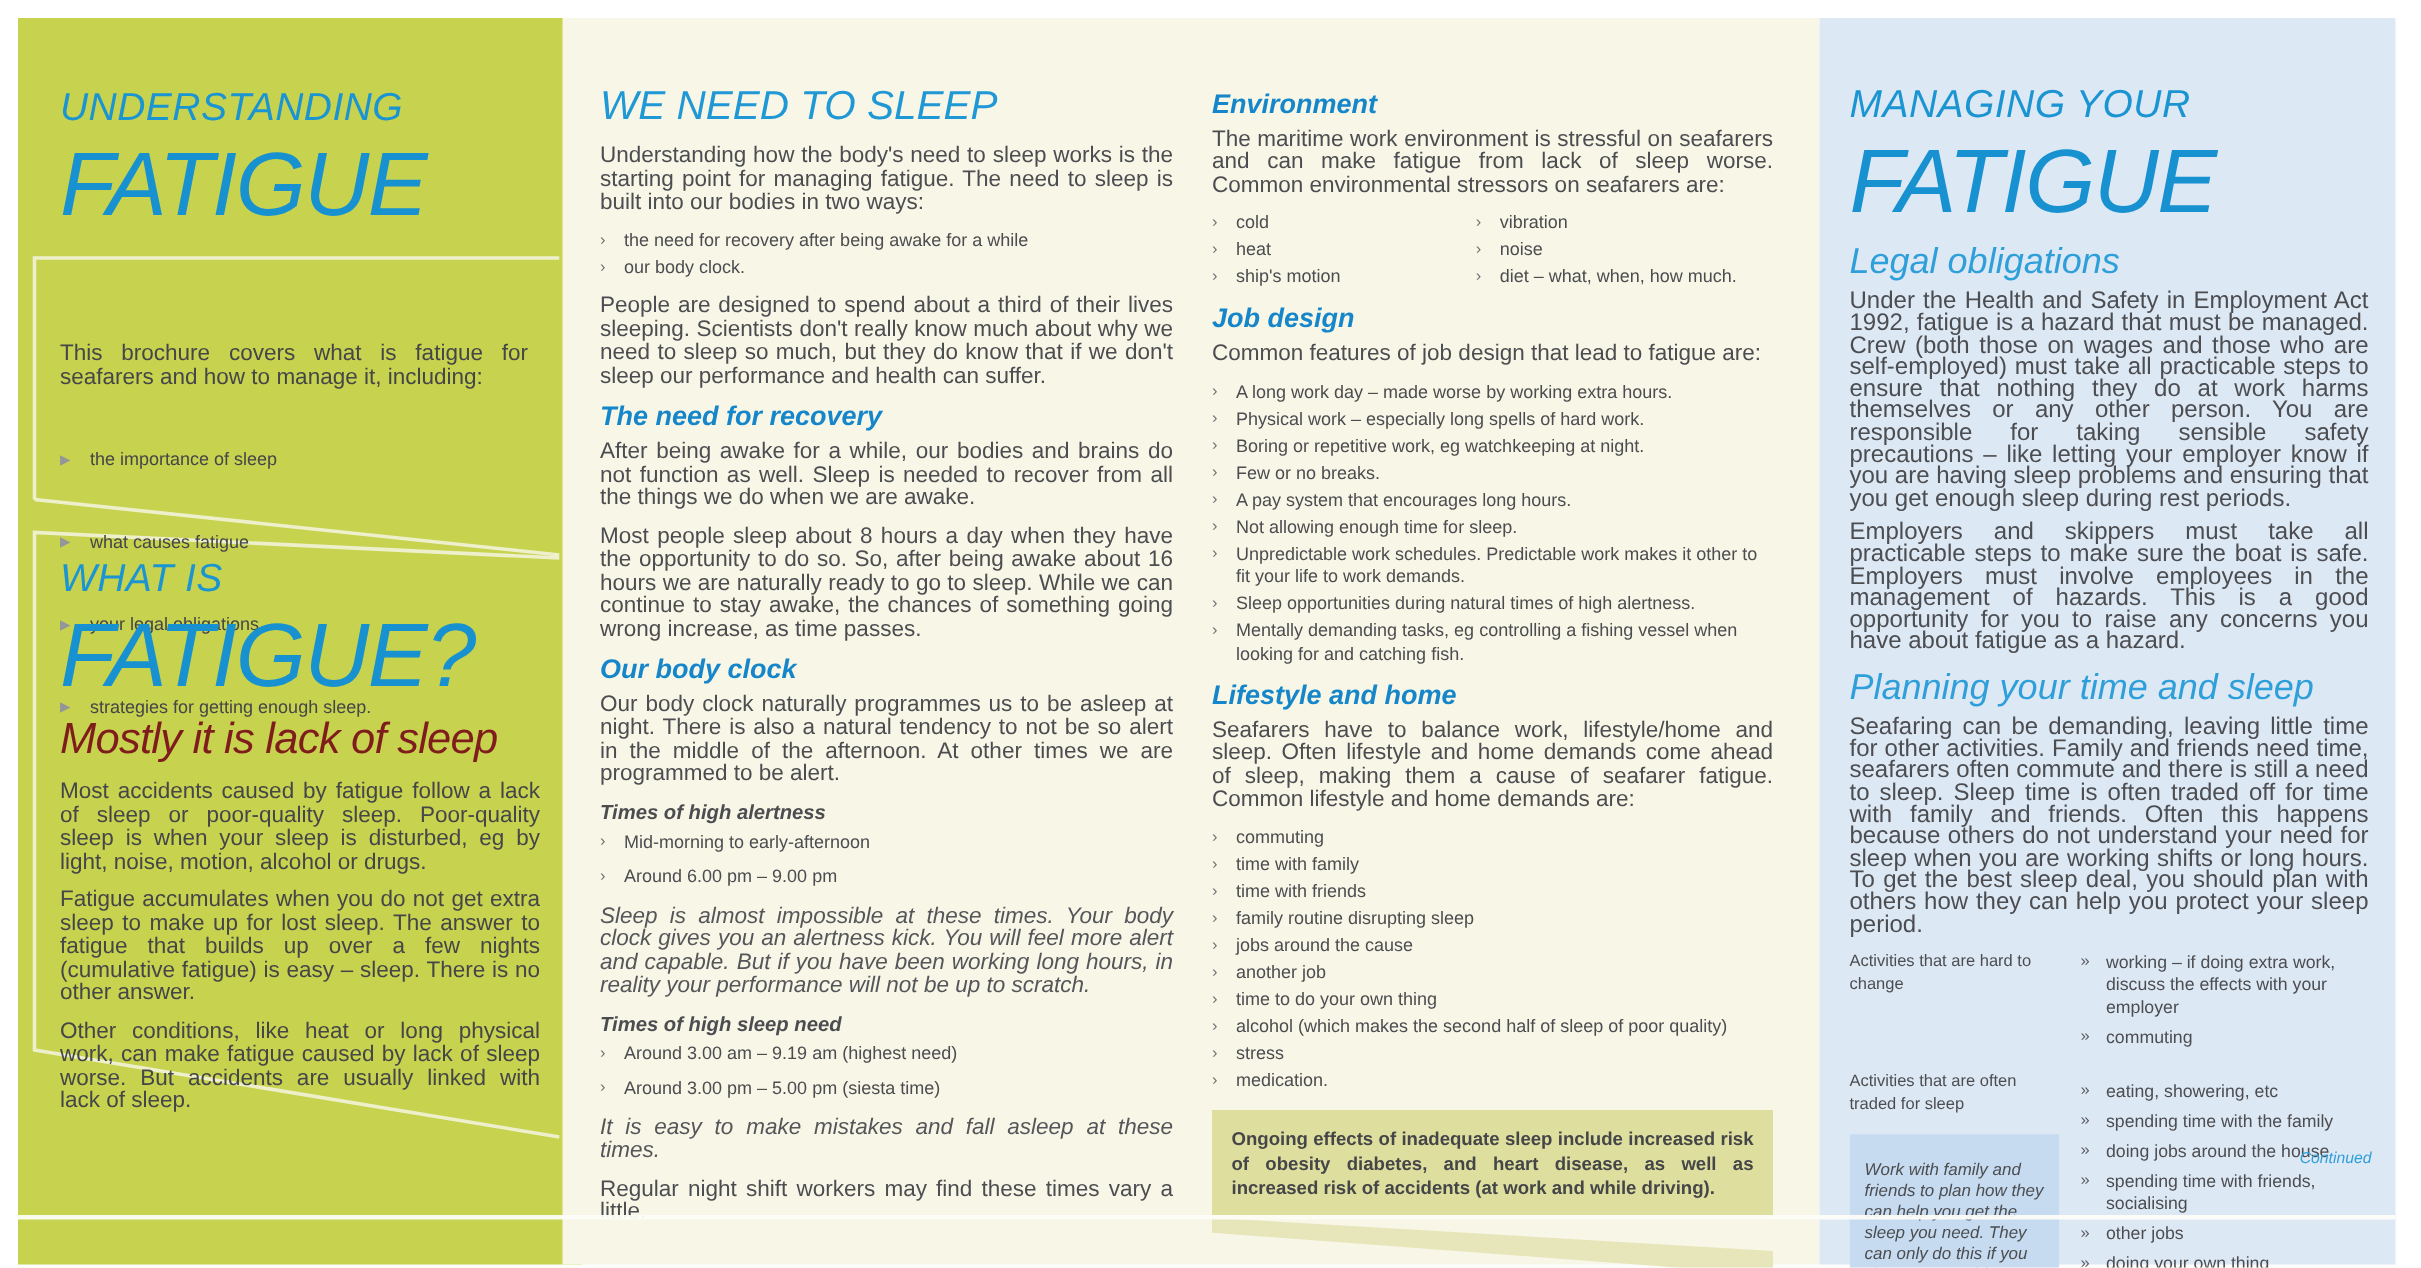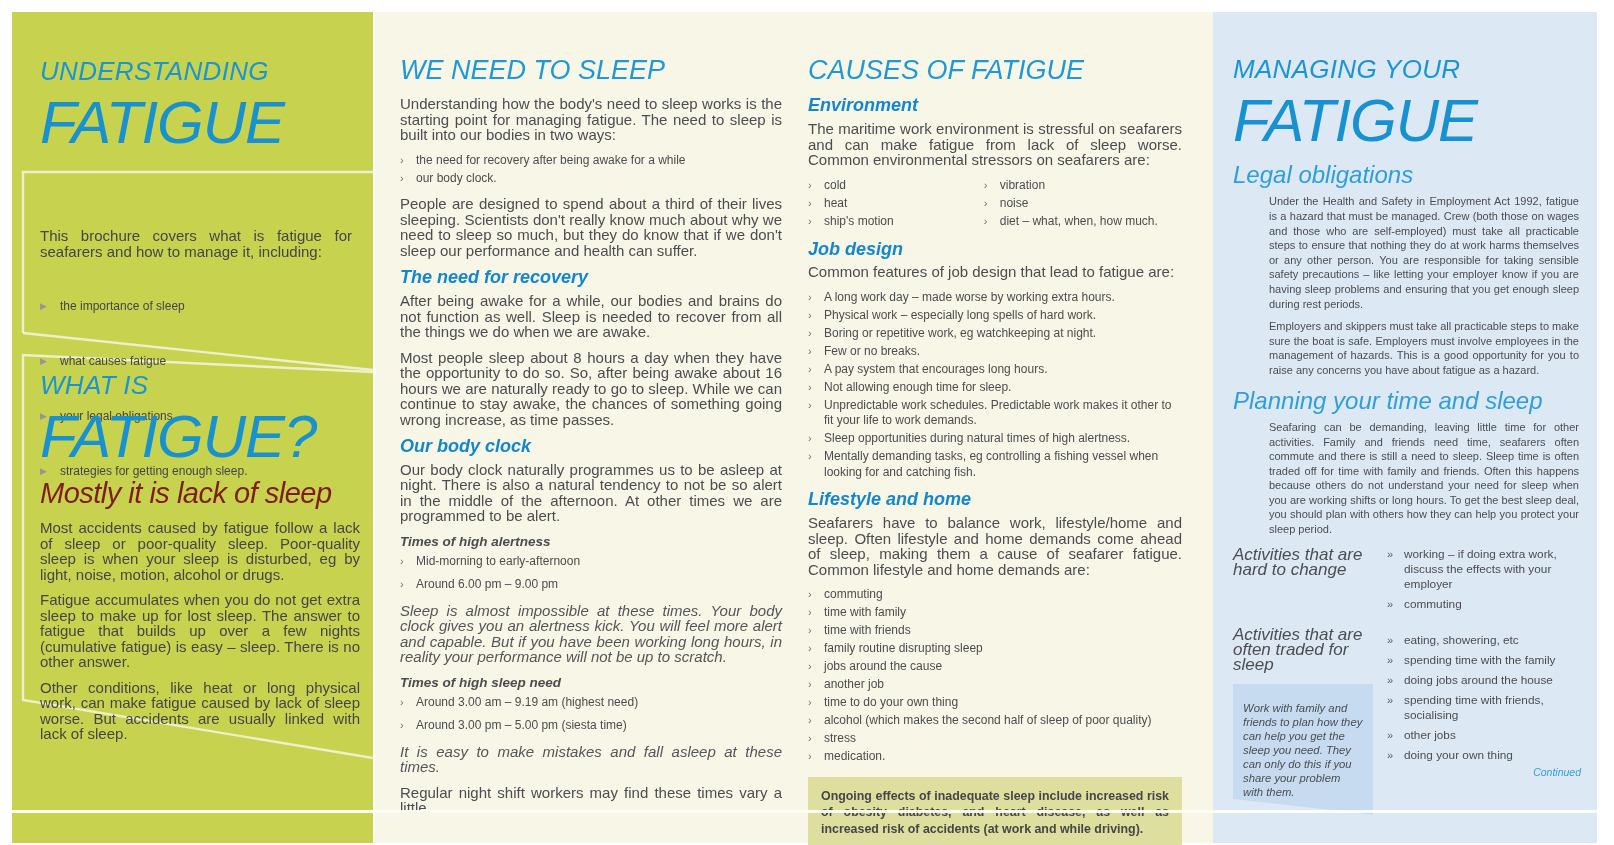--- a/index.html
+++ b/index.html
@@ -3,21 +3,21 @@
 <meta charset="utf-8">
 <style>
   html,body{margin:0;padding:0;}
   body{
     width:1614px;height:845px;position:relative;overflow:hidden;
     background:#ffffff;
     font-family:"Liberation Sans","DejaVu Sans",sans-serif;
     -webkit-font-smoothing:antialiased;
   }
   .panel{position:absolute;top:12px;height:831px;}
-  #panel-green{left:12px;width:361px;background:#c7d24f;}
+  #panel-green{left:12px;width:361px;background:#c7d24f;padding-left:15px;}
   #panel-cream{left:375px;width:838px;background:#f8f6e7;}
   #panel-blue{left:1213px;width:384px;background:#dde8f5;}
   .fold-line{position:absolute;left:12px;top:810px;width:1585px;height:3px;background:#fdfdf8;opacity:.95;z-index:9;}
 
   
   .kicker{font-style:italic;font-size:26px;color:#1b95d2;letter-spacing:.3px;line-height:1.05;}
   .mega{font-style:italic;font-size:60px;color:#1791d0;letter-spacing:-1px;line-height:1.0;margin-top:8px;}
   .h1{font-style:italic;font-size:27px;color:#1f98d5;font-weight:400;margin:0 0 12px 0;line-height:1.05;}
   .sub-lite{font-style:italic;font-size:24px;color:#2f9fd9;font-weight:400;margin:10px 0 6px 0;line-height:1.1;}
   .sub-bold{font-style:italic;font-weight:bold;font-size:18px;color:#1586c9;margin:4px 0 5px 0;line-height:1.1;}
@@ -44,24 +44,24 @@
   
   .c2{position:absolute;left:25px;top:44px;width:382px;}
   .c3{position:absolute;left:433px;top:44px;width:374px;}
 
   .callout{margin-top:12px;background:#dedf9e;padding:11px 13px;font-size:12.4px;font-weight:bold;line-height:16.5px;color:#454648;text-align:justify;}
   .callout-tail{height:38px;background:#e7e6ba;clip-path:polygon(0 0,100% 58%,100% 100%,0 26%);}
 
   
   .p4-head{position:absolute;left:20px;top:44px;}
   .p4-body{position:absolute;left:20px;top:150px;width:346px;}
-  .p4-body .p{font-size:11px;line-height:14.6px;margin-bottom:8px;margin-left:36px;}
+  .p4-body .p{font-size:16px;line-height:14.6px;margin-bottom:8px;}
   .acts{display:flex;gap:14px;margin-top:10px;}
   .act-left{flex:0 0 140px;}
-  .act-label{font-size:17px;line-height:15px;color:#4c4d50;font-style:italic;}
+  .act-label{font-size:11px;line-height:15px;color:#4c4d50;}
   .act-label.second{margin-top:50px;}
   .note-box{margin-top:12px;background:#c6dbf0;padding:17px 10px 16px 10px;font-style:italic;font-size:11.3px;line-height:14px;color:#4c4d50;clip-path:polygon(0 0,100% 0,100% 100%,0 88%);}
   .act-right{flex:1;}
   .li2{display:flex;margin:0 0 5px 0;font-size:11.8px;line-height:15px;color:#4c4d50;}
   .li2 .m{flex:0 0 17px;color:#5a5b5e;font-size:11px;}
   .group-gap{height:16px;}
   .continued{position:absolute;right:16px;top:754px;font-style:italic;font-size:10.5px;color:#2f9fd9;}
 </style>
 </head>
 <body>
@@ -150,21 +150,20 @@
       <div class="li sp">
         <span class="m">›</span>
         <span>Around 3.00 pm – 5.00 pm (siesta time)</span>
       </div>
     </div>
     <p class="p it">It is easy to make mistakes and fall asleep at these times.</p>
     <p class="p">Regular night shift workers may find these times vary a little.</p>
   </div>
 
   <div class="c3">
-    <div class="h1">CAUSES OF FATIGUE</div>
     <div class="sub-bold">Environment</div>
     <p class="p">The maritime work environment is stressful on seafarers and can make fatigue from lack of sleep worse. Common environmental stressors on seafarers are:</p>
     <div class="env-grid">
       <div>
         <div class="li">
             <span class="m">›</span>
             <span>cold</span>
           </div>
         <div class="li">
             <span class="m">›</span>

